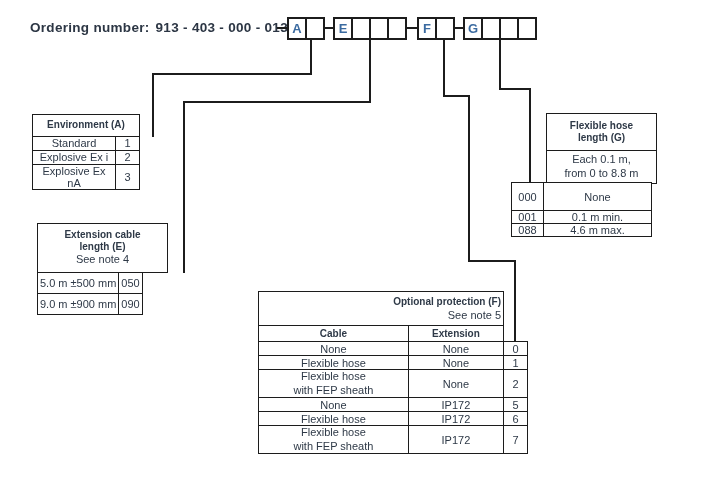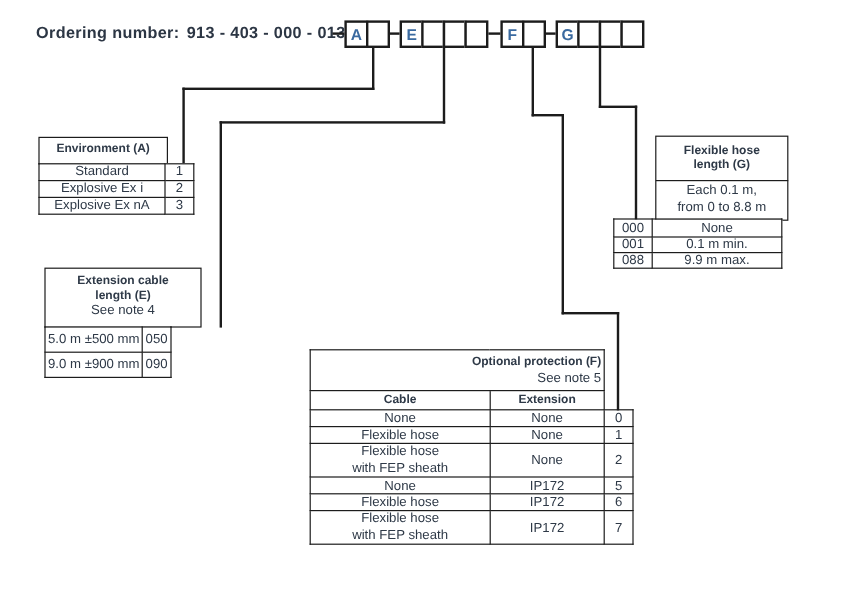--- a/index.html
+++ b/index.html
@@ -92,21 +92,21 @@
 <div class="vline" style="left:514px;top:260px;height:87px;"></div>
 
 <div class="vline" style="left:499px;top:40px;height:50px;"></div>
 <div class="hline" style="left:499px;top:88px;width:32px;"></div>
 <div class="vline" style="left:529px;top:88px;height:95px;"></div>
 
 <div class="hdrbox bold" style="left:32px;top:114px;width:108px;height:23px;">Environment (A)</div>
 <table class="abs" style="left:32px;top:135.5px;">
   <tbody>
       <tr>
-    <td style="width:105px;height:14px;">Standard</td>
+    <td style="width:83px;height:14px;">Standard</td>
     <td class="valcell" style="width:24px;">1</td>
   </tr>
   <tr>
     <td style="height:14px;">Explosive Ex i</td>
     <td class="valcell">2</td>
   </tr>
   <tr>
     <td style="height:14px;">Explosive Ex nA</td>
     <td class="valcell">3</td>
   </tr>
@@ -131,30 +131,30 @@
 </tbody>
   </table>
 
 <div class="hdrbox bold pre" style="left:546px;top:113px;width:111px;height:38px;">Flexible hose
 length (G)</div>
 <div class="hdrbox note pre" style="left:546px;top:149.5px;width:111px;height:34px;">Each 0.1 m,
 from 0 to 8.8 m</div>
 <table class="abs" style="left:511px;top:182px;">
   <tbody>
       <tr>
-    <td class="valcell" style="width:32px;height:15px;">000</td>
+    <td class="valcell" style="width:32px;height:28px;">000</td>
     <td style="width:108px;">None</td>
   </tr>
   <tr>
     <td class="valcell" style="height:13px;">001</td>
     <td>0.1 m min.</td>
   </tr>
   <tr>
     <td class="valcell" style="height:13px;">088</td>
-    <td>9.9 m max.</td>
+    <td>4.6 m max.</td>
   </tr>
 </tbody>
   </table>
 
 <table class="abs" style="left:258px;top:291px;">
   <tbody>
       <tr>
     <td colspan="2" style="width:245px;height:34px;text-align:right;">
       <div class="bold">Optional protection (F)</div>
       <div class="note" style="margin-top:2px;">See note 5</div>

